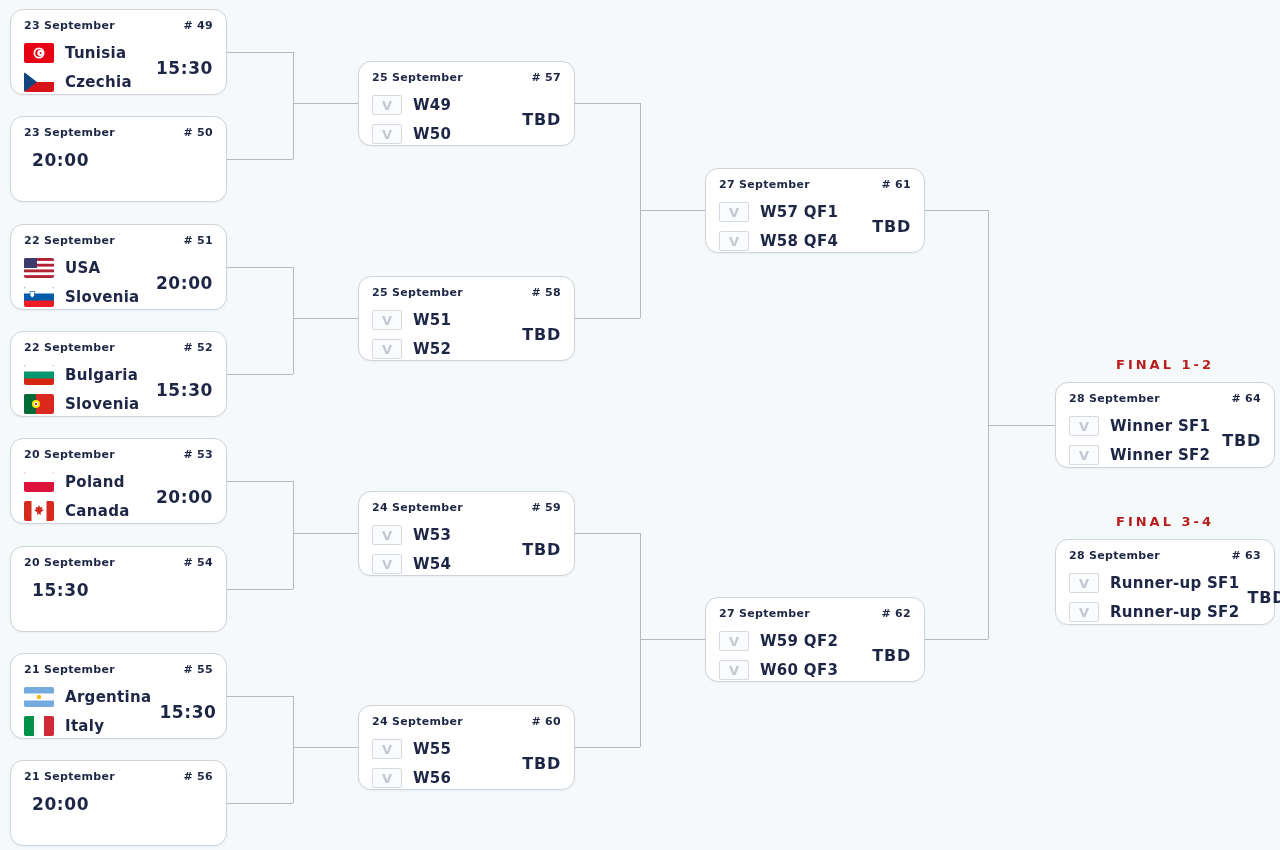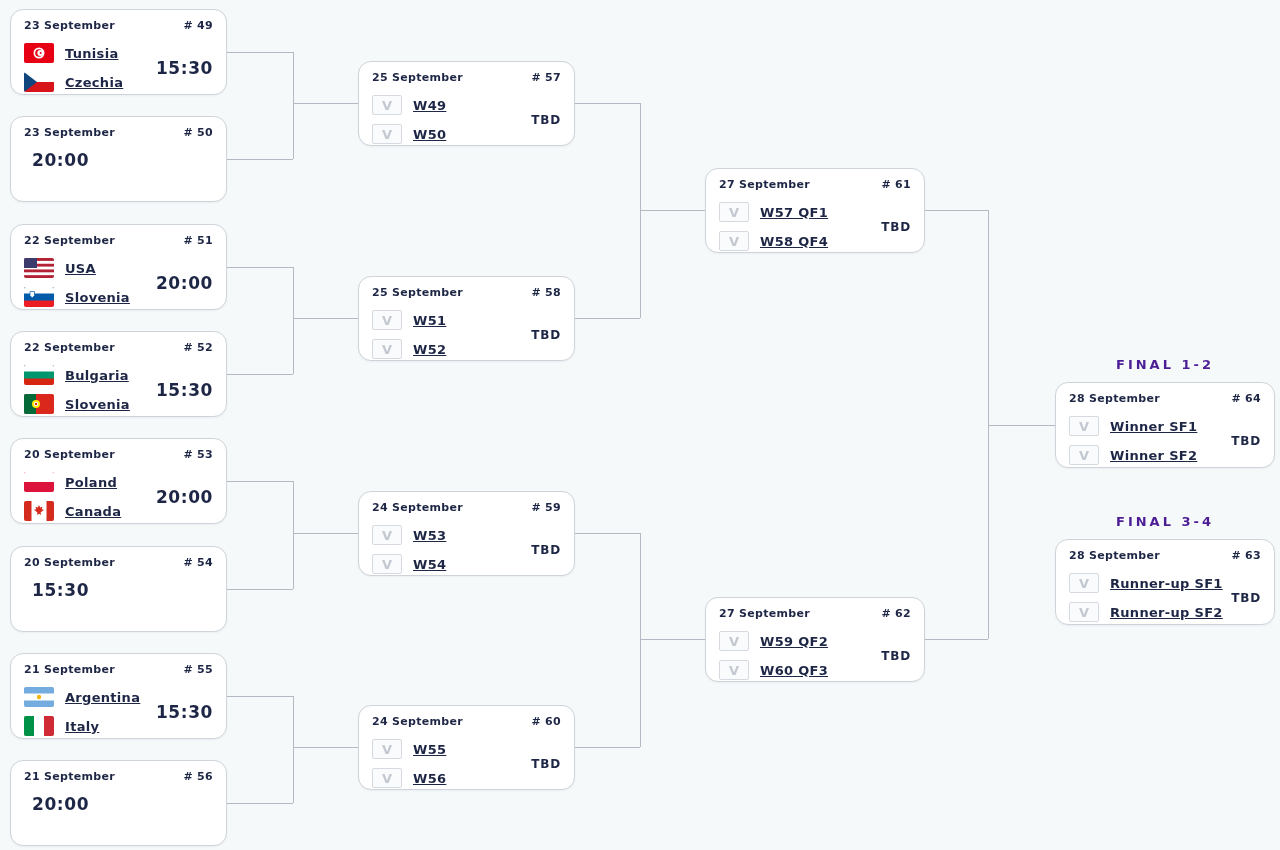--- a/index.html
+++ b/index.html
@@ -14,31 +14,31 @@
     width:100%;height:100%;box-sizing:border-box;
     background:#ffffff;border:1px solid #cfd4da;border-radius:13px;
     padding:9px 13px 8px 13px;
     box-shadow:0 1px 2px rgba(30,40,70,0.05);
   }
   .card-head{display:flex;justify-content:space-between;align-items:baseline;
     font-size:11px;font-weight:bold;letter-spacing:0.3px;}
   .card-body{display:flex;justify-content:space-between;align-items:center;margin-top:11px;}
   .teams{display:flex;flex-direction:column;gap:9px;}
   .team{display:flex;align-items:center;gap:11px;}
-  .tname{font-size:13px;font-weight:bold;letter-spacing:0.3px;white-space:nowrap;text-decoration:underline;}
+  .tname{font-size:15px;font-weight:bold;letter-spacing:0.3px;white-space:nowrap;}
   .flag{width:30px;height:20px;flex:none;border-radius:2px;overflow:hidden;
     box-shadow:inset 0 0 0 1px rgba(0,0,0,0.10);}
   .flag svg{width:100%;height:100%;display:block;}
   .flag-ph{display:flex;align-items:center;justify-content:center;
     background:#fafbfc;border:1px solid #d6dae0;box-sizing:border-box;
     color:#c3c8d1;font-size:13px;font-weight:bold;box-shadow:none;}
   .time{font-size:17px;font-weight:bold;letter-spacing:0.6px;margin-left:8px;}
-  .time.tbd{font-size:12px;letter-spacing:0.8px;}
+  .time.tbd{font-size:16px;letter-spacing:0.8px;}
   .final-heading{position:absolute;width:220px;text-align:center;
-    font-size:13px;font-weight:bold;letter-spacing:3px;color:#4c1d95;}
+    font-size:13px;font-weight:bold;letter-spacing:3px;color:#b91c1c;}
   .ln{position:absolute;background:#b4bac3;}
   .ln.h{height:1px;}
   .ln.v{width:1px;}
 </style>
 </head>
 <body>
 
 <div class="ln h" style="left:227px;top:52px;width:66px"></div>
 <div class="ln h" style="left:227px;top:159px;width:66px"></div>
 <div class="ln v" style="left:293px;top:52px;height:107px"></div>

